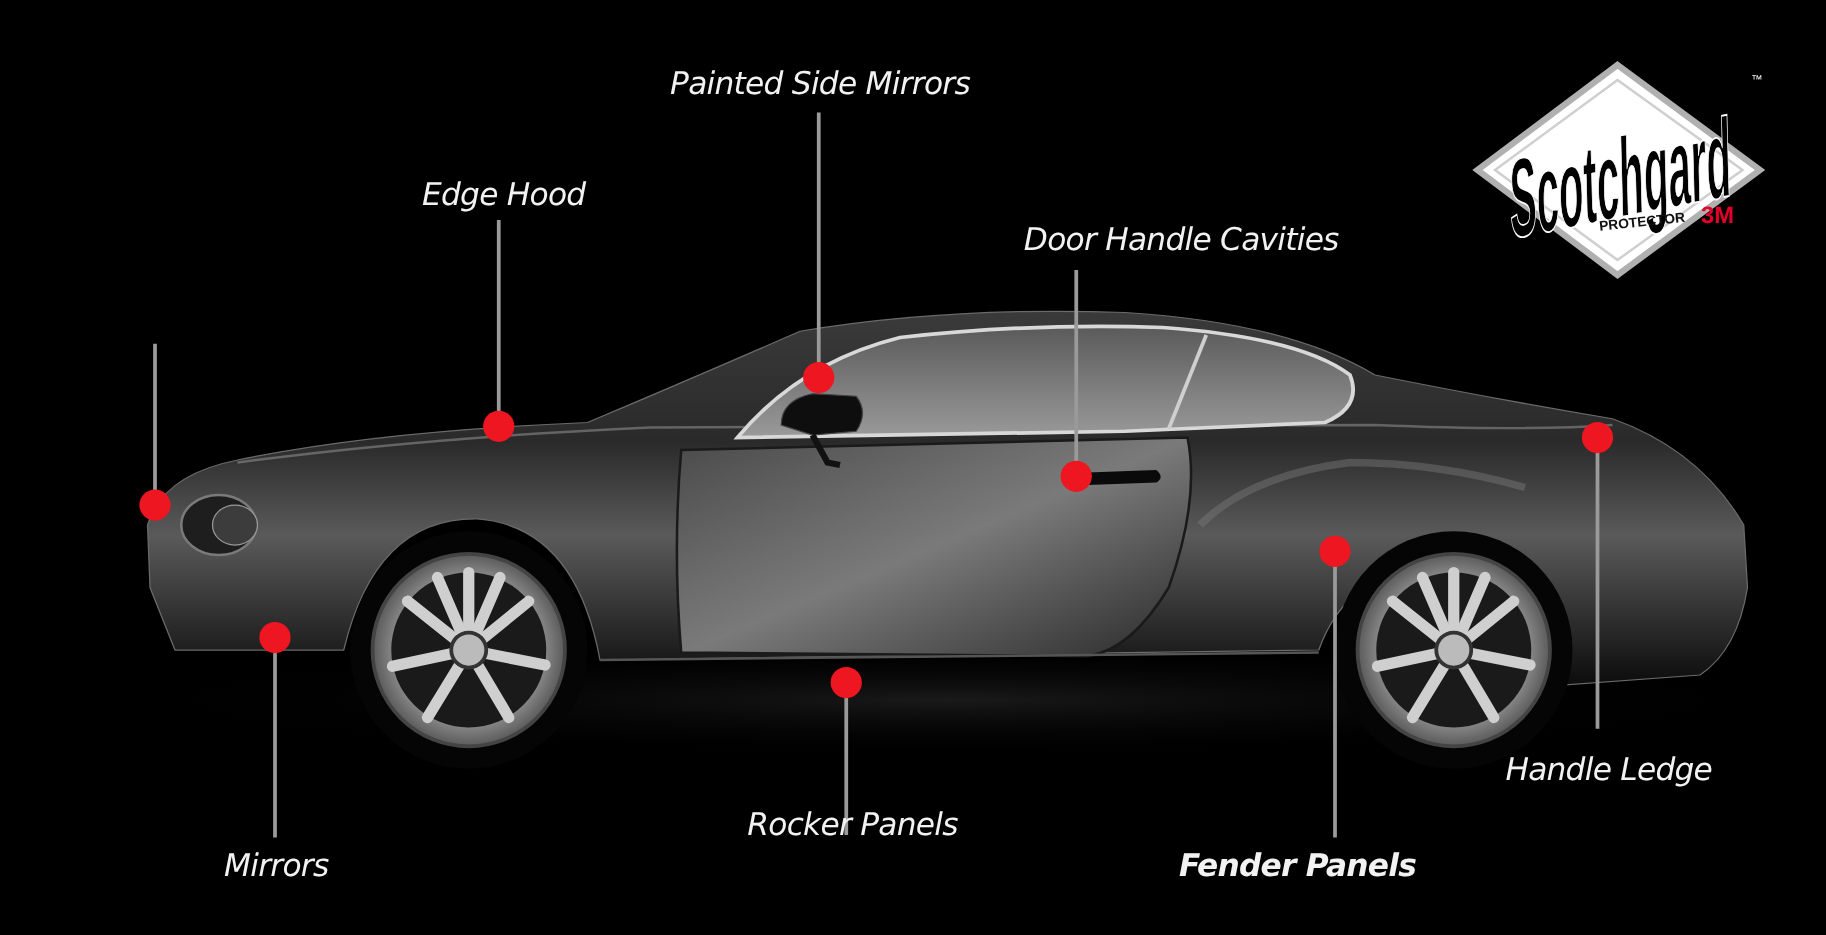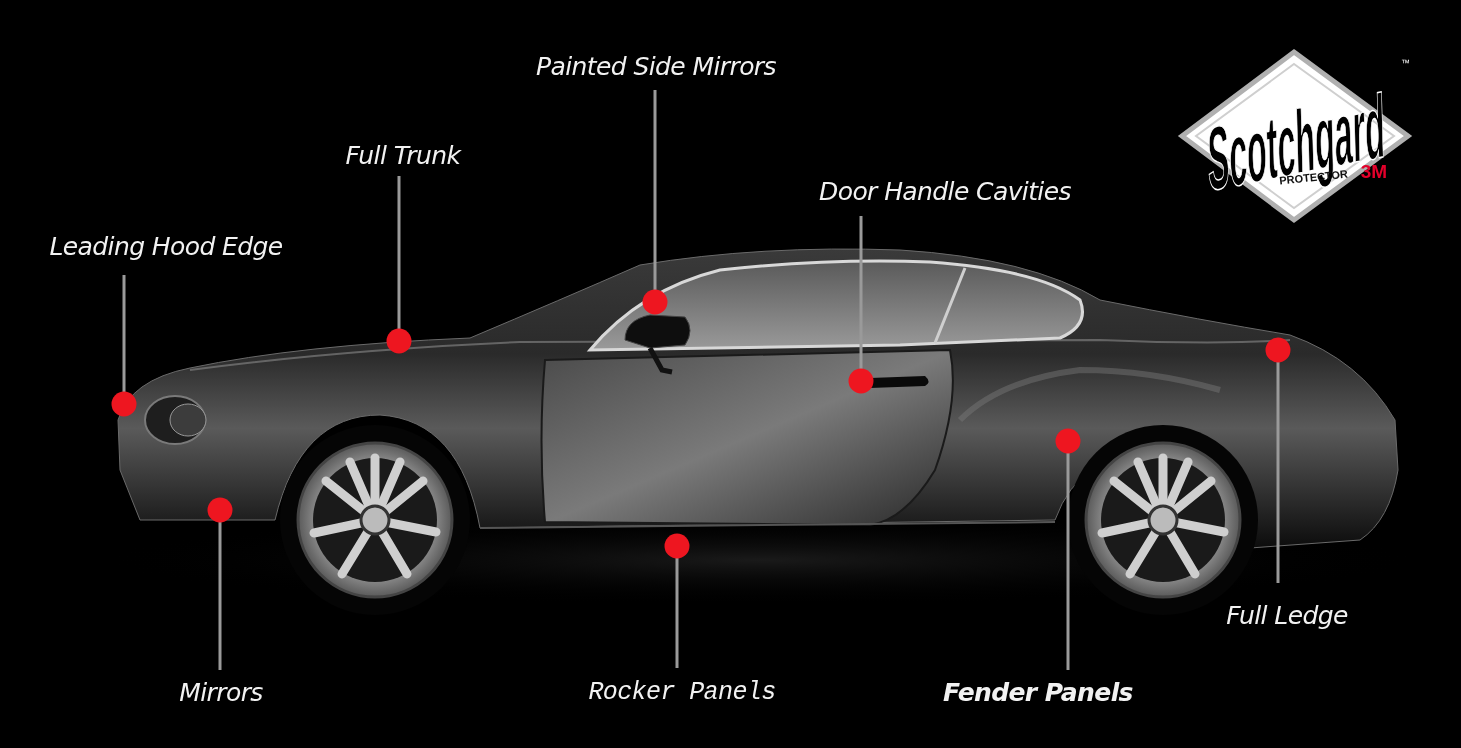--- a/index.html
+++ b/index.html
@@ -135,21 +135,20 @@
       <div class="leader" style="left: 1278px; top: 362px; height: 221px; background: rgb(154, 154, 154);"></div>
       <div class="dot" style="left: 1278px; top: 350px; background: rgb(238, 22, 32);"></div>
       <div class="leader" style="left: 1068px; top: 453px; height: 217px; background: rgb(154, 154, 154);"></div>
       <div class="dot" style="left: 1068px; top: 441px; background: rgb(238, 22, 32);"></div>
       <div class="leader" style="left: 677px; top: 558px; height: 110px; background: rgb(154, 154, 154);"></div>
       <div class="dot" style="left: 677px; top: 546px; background: rgb(238, 22, 32);"></div>
       <div class="leader" style="left: 220px; top: 522px; height: 148px; background: rgb(154, 154, 154);"></div>
       <div class="dot" style="left: 220px; top: 510px; background: rgb(238, 22, 32);"></div>
     </div>
 
-  <div class="label" style="left:166px; top:234px;">Leading Hood Edge</div>
-  <div class="label" style="left:403px; top:143px;">Full Trunk</div>
+  <div class="label" style="left:403px; top:143px;">Edge Hood</div>
   <div class="label" style="left:945px; top:179px;">Door Handle Cavities</div>
   <div class="label" style="left:656px; top:54px;">Painted Side Mirrors</div>
-  <div class="label" style="left:1287px; top:603px;">Full Ledge</div>
+  <div class="label" style="left:1287px; top:603px;">Handle Ledge</div>
   <div class="label" style="left:1038px; top:680px;font-weight:bold;">Fender Panels</div>
-  <div class="label" style="left:682px; top:680px;font-family:Liberation Mono, monospace;">Rocker Panels</div>
+  <div class="label" style="left:682px; top:647px;">Rocker Panels</div>
   <div class="label" style="left:221px; top:680px;">Mirrors</div>
 </div>
 
 </body></html>

